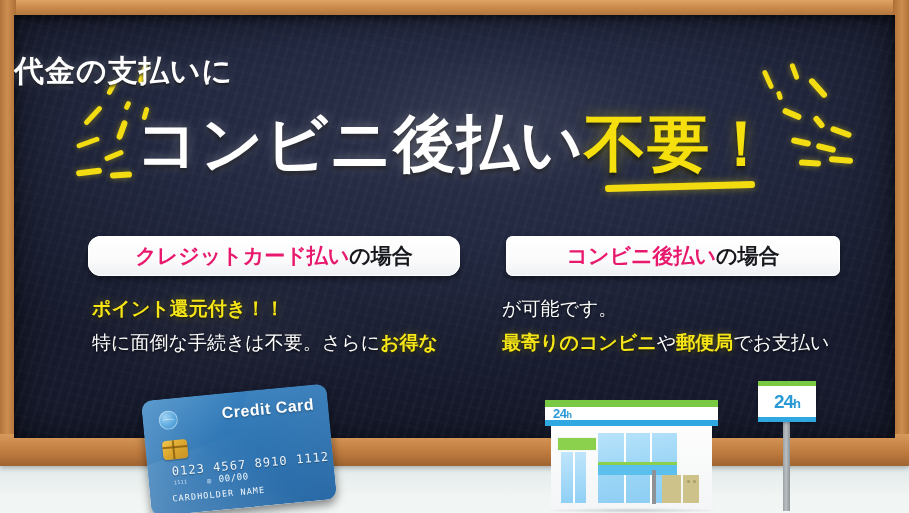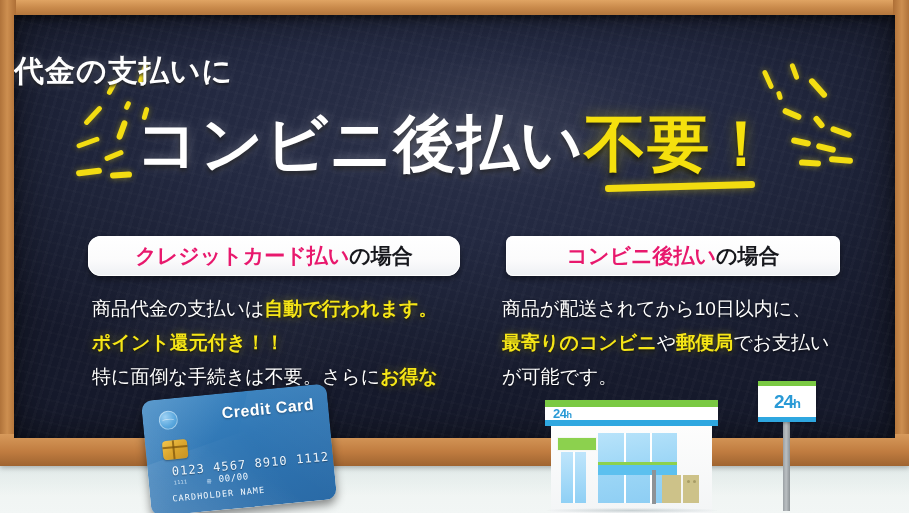--- a/index.html
+++ b/index.html
@@ -313,28 +313,26 @@
     <div class="badge badge-left">
       <span class="bd-pink">クレジットカード払い</span>
         <span class="bd-dark">の場合</span>
     </div>
     <div class="badge badge-right">
       <span class="bd-pink">コンビニ後払い</span>
         <span class="bd-dark">の場合</span>
     </div>
 
     <div class="body-text bt-left" id="body-left">
-        <div><span>商品代金の支払いは</span><span class="em">自動で行われます。</span></div>
         <div><span class="em">ポイント還元付き！！</span></div>
         <div><span>特に面倒な手続きは不要。さらに</span><span class="em">お得な</span></div>
       </div>
     <div class="body-text bt-right" id="body-right">
-        <div><span>商品が配送されてから10日以内に、</span></div>
+        <div><span>が可能です。</span></div>
         <div><span class="em">最寄りのコンビニ</span><span>や</span><span class="em">郵便局</span><span>でお支払い</span></div>
-        <div><span>が可能です。</span></div>
       </div>
   </div>
 
   <div class="card-wrap">
     <div class="card">
       <div class="card-facet1"></div>
       <div class="card-facet2"></div>
       <div class="globe"></div>
       <div class="card-brand">Credit  Card</div>
       <div class="chip"></div>

